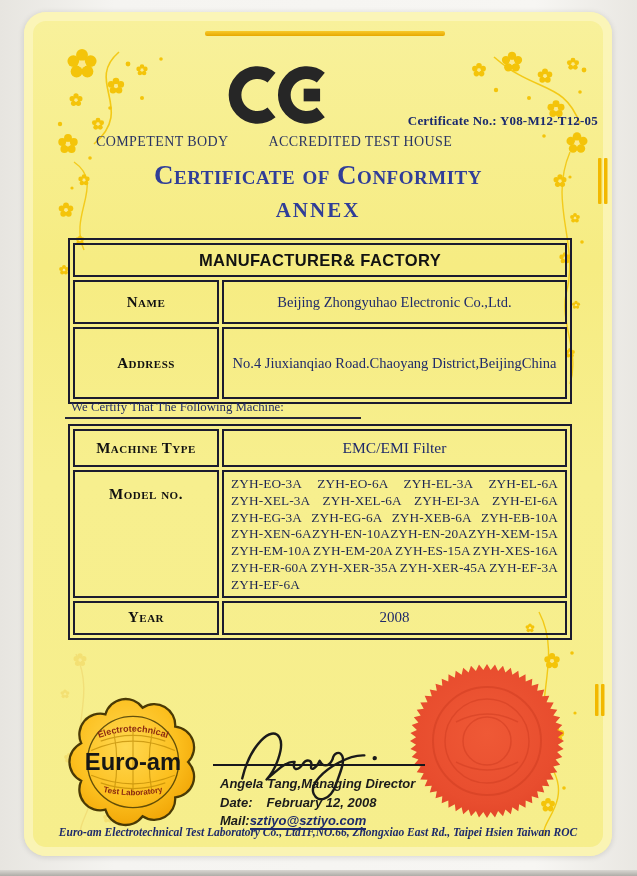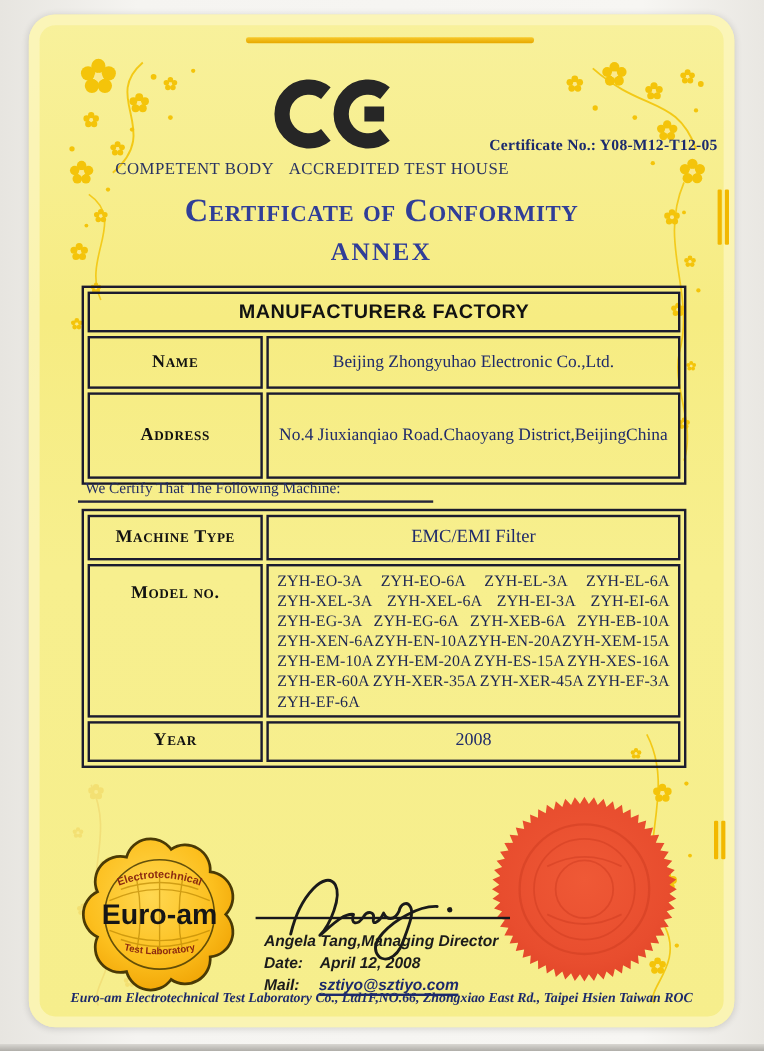--- a/index.html
+++ b/index.html
@@ -19,21 +19,21 @@
     box-shadow:inset 0 0 0 9px rgba(252,247,196,.7), 0 1px 6px rgba(0,0,0,.14);
   }
   .deco{position:absolute;left:0;top:0;z-index:1;pointer-events:none;}
   .layer{position:absolute;left:0;top:0;width:100%;height:100%;z-index:2;}
   
   .goldbar{position:absolute;left:181px;top:19px;width:240px;height:5px;
     background:linear-gradient(#f7c92a,#e7a800);border-radius:2px;}
   .ce{position:absolute;left:202px;top:38px;width:112px;height:90px;}
   .certno{position:absolute;right:14px;top:101px;font-size:13px;font-weight:bold;
     color:#1b2a6e;letter-spacing:.2px;white-space:nowrap;}
-  .bodies{position:absolute;left:72px;top:122px;display:flex;gap:12px;
+  .bodies{position:absolute;left:72px;top:122px;display:flex;gap:40px;
     font-size:14px;color:#2a3463;letter-spacing:.4px;white-space:nowrap;}
   .title{position:absolute;left:0;width:100%;top:148px;text-align:center;
     font-variant:small-caps;font-weight:bold;font-size:27px;color:#303e98;letter-spacing:.5px;}
   .annex{position:absolute;left:0;width:100%;top:186px;text-align:center;
     font-weight:bold;font-size:21px;color:#303e98;letter-spacing:2px;}
   
   .tbl{position:absolute;left:44px;width:504px;border:2px solid #1b1b2f;
     padding:3px;box-sizing:border-box;background:transparent;}
   .tbl1{top:226px;}
   .tbl2{top:412px;}
@@ -69,21 +69,21 @@
   .seal{position:absolute;left:384px;top:650px;width:158px;height:158px;z-index:2;}
   .sig-svg{position:absolute;left:200px;top:698px;width:172px;height:92px;z-index:4;}
   .sigline{position:absolute;left:189px;top:752px;width:212px;height:2px;
     background:#17171c;z-index:3;}
   .signatory{position:absolute;left:196px;top:764px;
     font-family:"Liberation Sans",sans-serif;font-style:italic;font-weight:bold;
     font-size:13px;color:#1b1b1b;z-index:4;}
   .dateline{position:absolute;left:196px;top:783px;display:flex;gap:14px;
     font-family:"Liberation Sans",sans-serif;font-style:italic;font-weight:bold;
     font-size:13px;color:#1b1b1b;z-index:4;}
-  .mailline{position:absolute;left:196px;top:801px;display:flex;gap:16px;
+  .mailline{position:absolute;left:196px;top:801px;display:flex;gap:0;
     font-family:"Liberation Sans",sans-serif;font-style:italic;font-weight:bold;
     font-size:13px;color:#1b1b1b;z-index:4;align-items:baseline;}
   .maillink{color:#1d2a6b;text-decoration:none;border-bottom:2px solid #1d2a6b;
     font-style:italic;cursor:pointer;}
   .footer{position:absolute;left:0;top:814px;width:100%;display:flex;
     justify-content:center;font-style:italic;font-weight:bold;
     font-size:11.5px;color:#1d2a6b;z-index:4;white-space:nowrap;}
 </style>
 </head>
 <body>
@@ -337,21 +337,21 @@
                    C66,58 72,60 78,53 C82,48 88,50 86,56 C84,61 90,60 95,52
                    C97,58 103,60 108,52 C110,46 116,44 118,50 C120,56 114,66 108,78
                    C101,92 88,94 85,84 C82,74 98,62 114,56 C124,52 134,51 140,52"></path>
           <circle cx="150" cy="56" r="2.2" fill="#1a1a1a" stroke="none"></circle>
         </g>
       </svg>
       <div class="sigline"></div>
       <div class="signatory">Angela Tang,Managing Director</div>
       <div class="dateline">
         <span>Date:</span>
-        <span>April 12, 2008</span>
+        <span>February 12, 2008</span>
       </div>
       <div class="mailline">
         <span>Mail:</span>
         <span class="maillink">sztiyo@sztiyo.com</span>
       </div>
 
       <div class="footer">
         <span>Euro-am Electrotechnical Test Laboratory Co., Ltd</span>
         <span>1F,NO.66, Zhongxiao East Rd., Taipei Hsien Taiwan ROC</span>
       </div>

